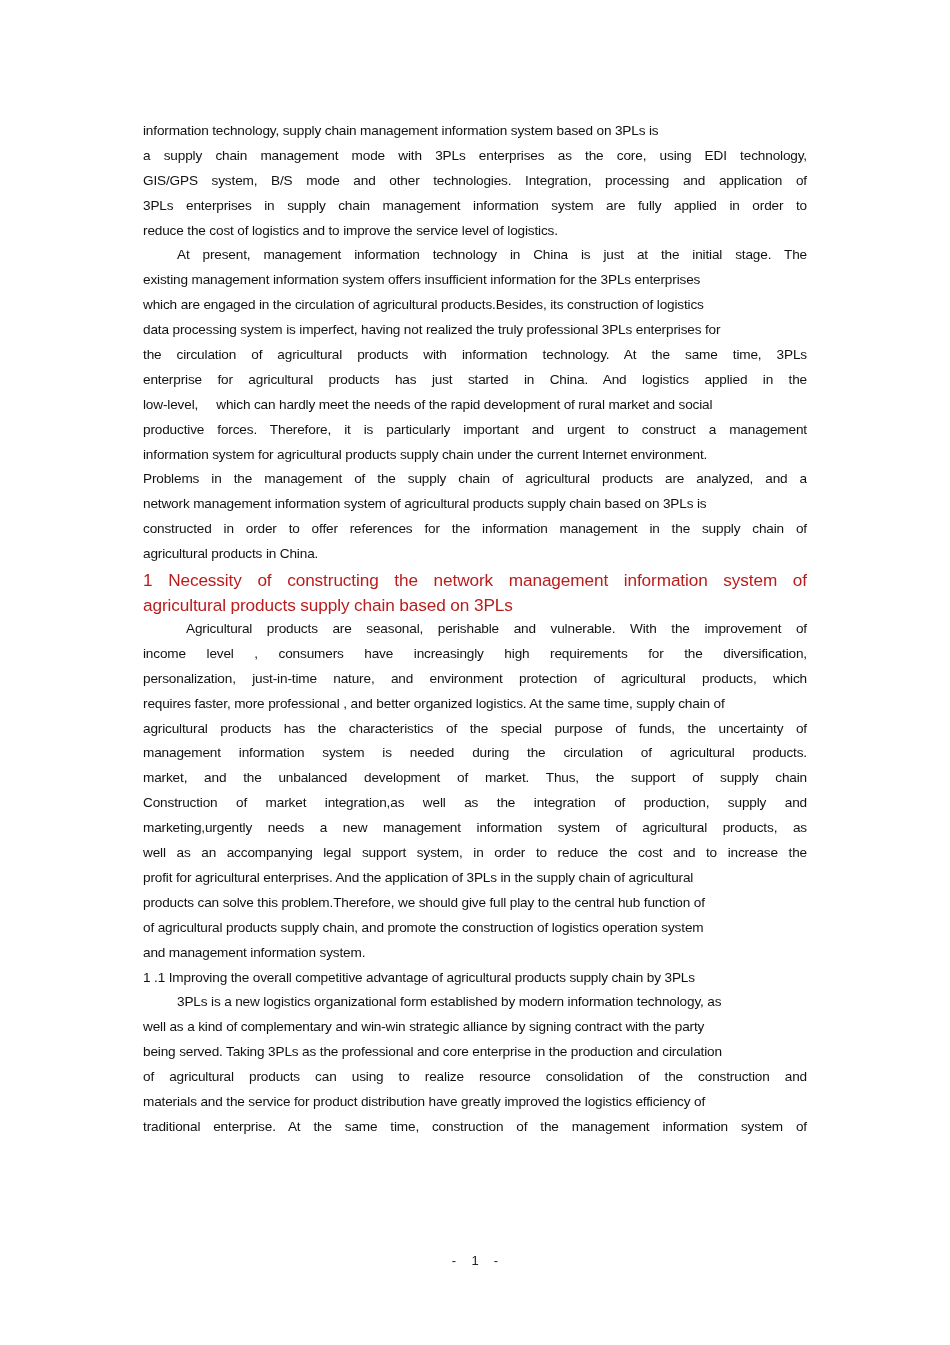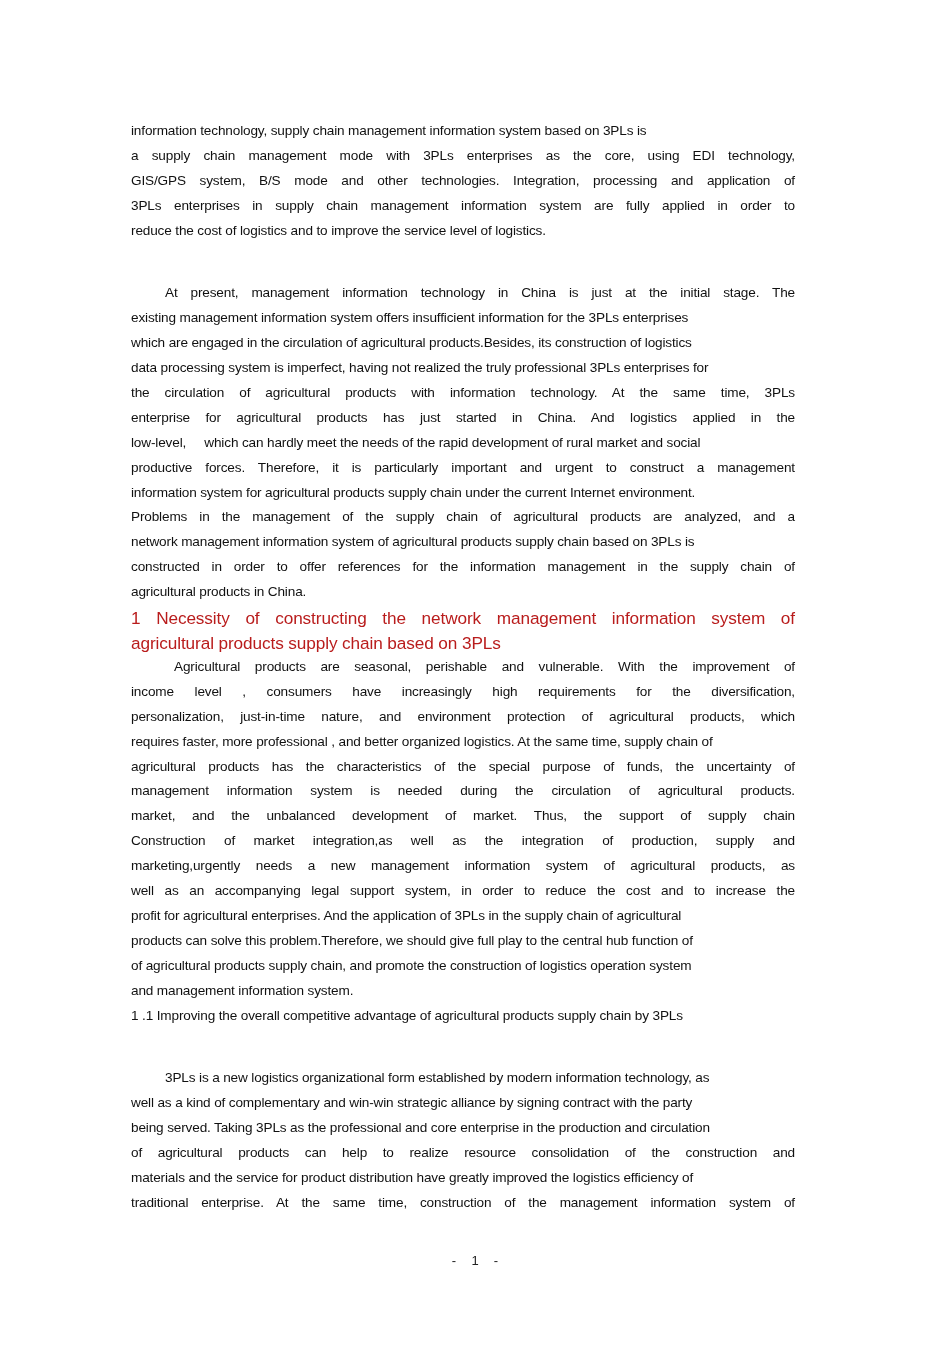--- a/index.html
+++ b/index.html
@@ -1,30 +1,30 @@
 <!DOCTYPE html>
 <html><head>
 <meta charset="utf-8">
 <style>
   html, body { margin: 0; padding: 0; background: #ffffff; }
   body { width: 950px; height: 1345px; position: relative; overflow: hidden; }
   .page { position: absolute; left: 0; top: 0; width: 950px; height: 1345px; background: #fff; }
-  .content { position: absolute; left: 131px; top: 121px; width: 664px; }
+  .content { position: absolute; left: 143px; top: 121px; width: 664px; }
   .line {
     font-family: "Liberation Sans", sans-serif;
     font-size: 13.6px;
     color: #111;
     height: 24.9px;
     line-height: 20px;
     white-space: nowrap;
     letter-spacing: -0.15px;
   }
   .line.j { text-align: justify; text-align-last: justify; }
   .line.l { text-align: left; }
-  .indent { padding-left: 34px; margin-top: 38px; }
+  .indent { padding-left: 34px; }
   .indent2 { padding-left: 43px; }
   .h1 {
     font-family: "Liberation Sans", sans-serif;
     font-size: 17.2px;
     color: #b91c1c;
     line-height: 22px;
     height: 25px;
     white-space: nowrap;
     letter-spacing: -0.1px;
   }
@@ -87,21 +87,21 @@
       <div class="line l">products can solve this problem.Therefore, we should give full play to the central hub function of</div>
       <div class="line l">of agricultural products supply chain, and promote the construction of logistics operation system</div>
       <div class="line l">and management information system.</div>
     </div>
 
     <div>
       <div class="line l">1 .1 Improving the overall competitive advantage of agricultural products supply chain by 3PLs</div>
       <div class="line l indent">3PLs is a new logistics organizational form established by modern information technology, as</div>
       <div class="line l">well as a kind of complementary and win-win strategic alliance by signing contract with the party</div>
       <div class="line l">being served. Taking 3PLs as the professional and core enterprise in the production and circulation</div>
-      <div class="line j">of agricultural products can help to realize resource consolidation of the construction and</div>
+      <div class="line j">of agricultural products can using to realize resource consolidation of the construction and</div>
       <div class="line l">materials and the service for product distribution have greatly improved the logistics efficiency of</div>
       <div class="line j">traditional enterprise. At the same time, construction of the management information system of</div>
     </div>
 
   </div>
 
   <div class="page-number" style="white-space:pre">-  1  -</div>
 </div>
 
 </body></html>

